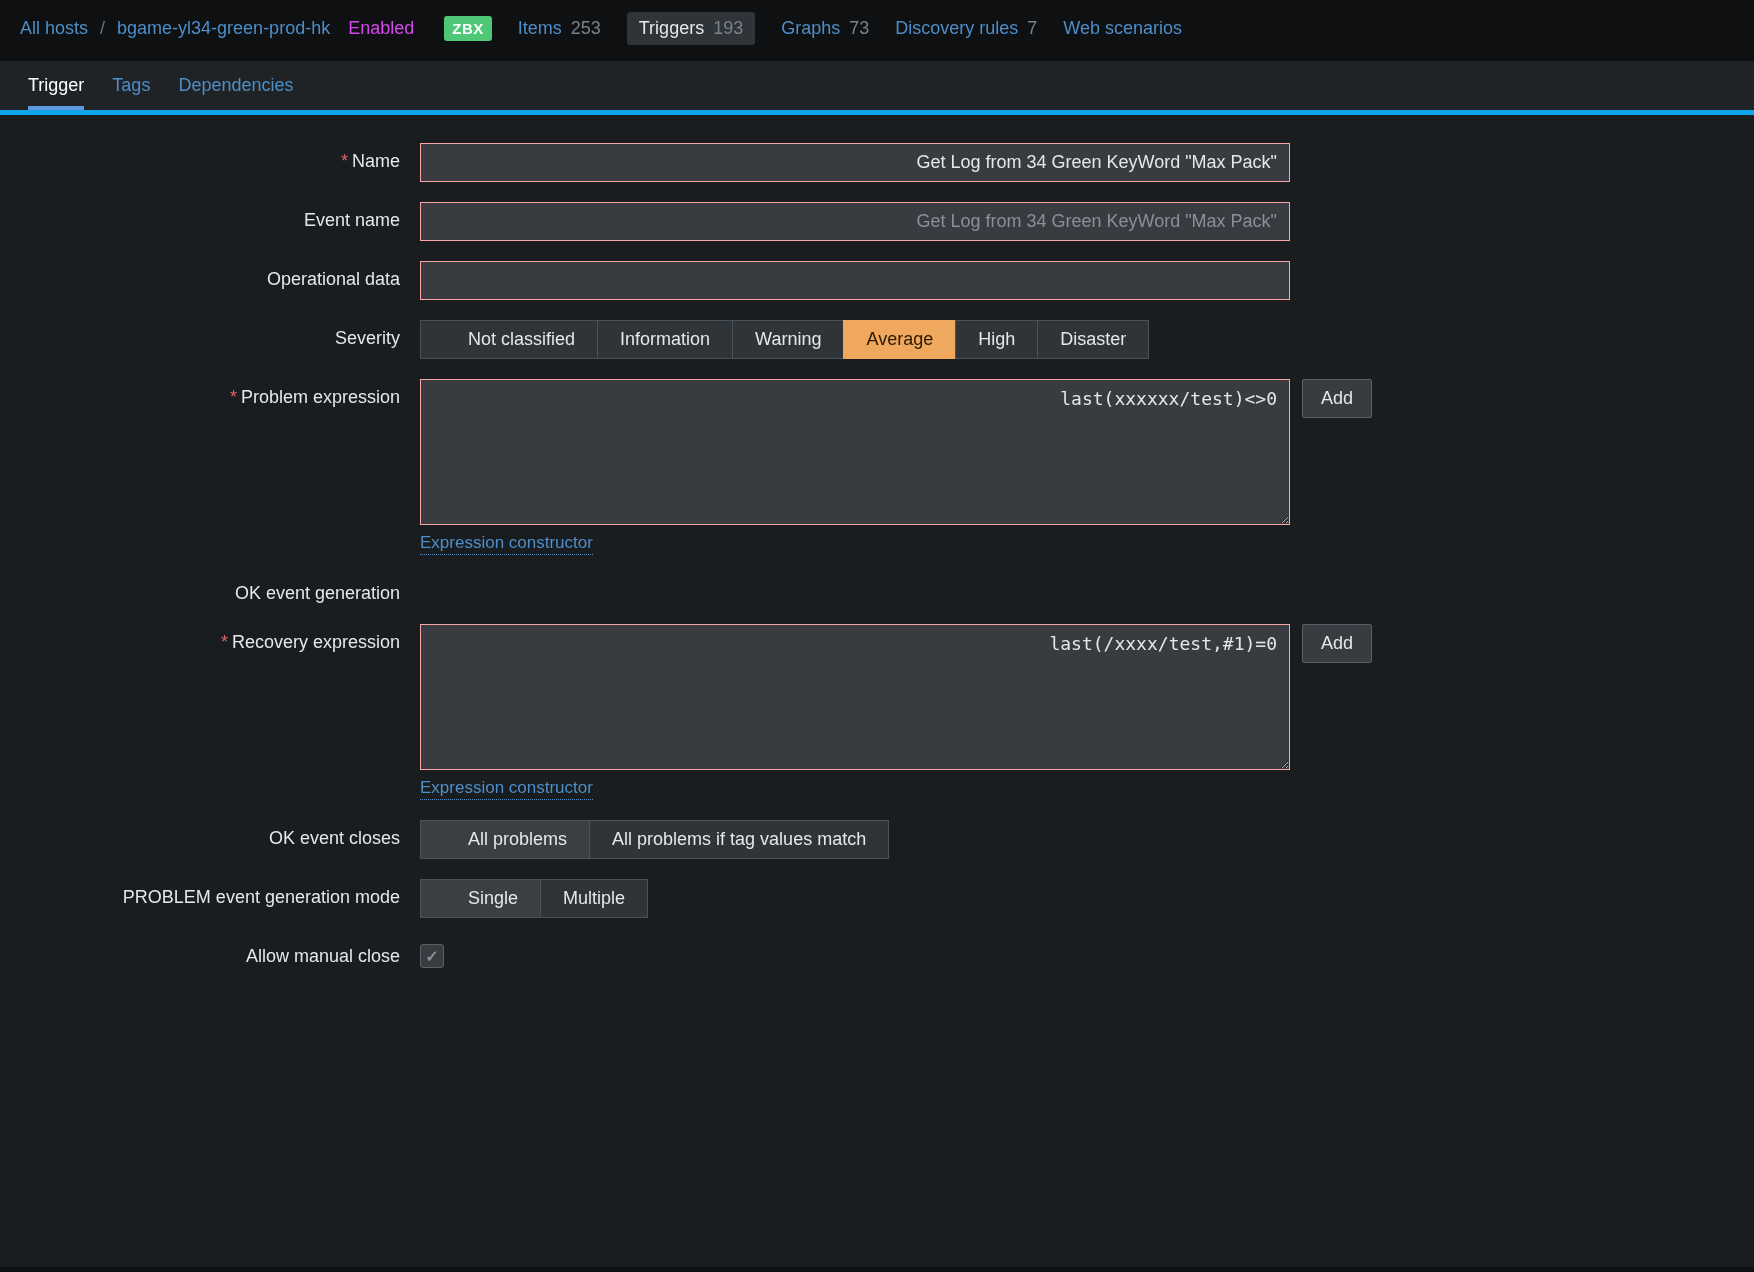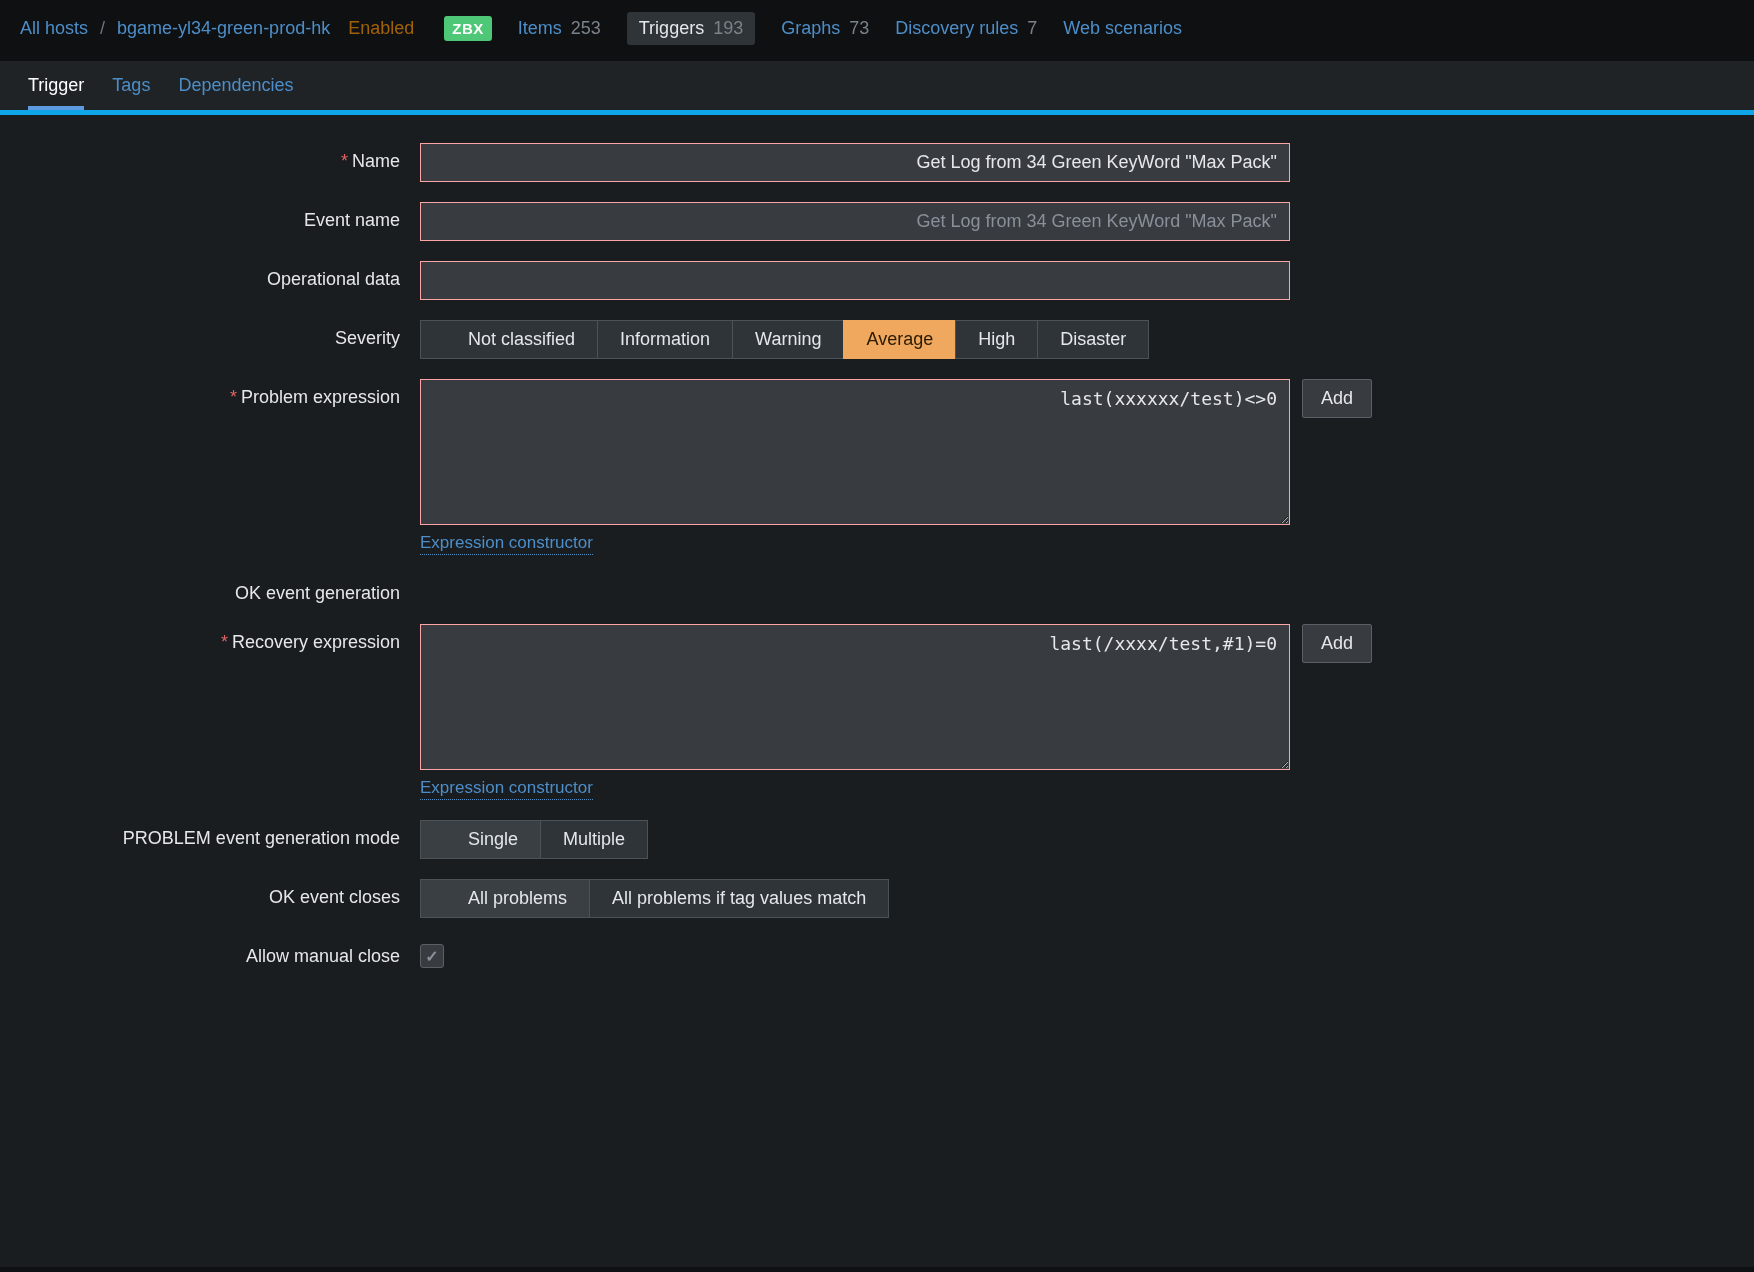--- a/index.html
+++ b/index.html
@@ -17,21 +17,21 @@
   
   .topbar {
     display: flex;
     align-items: center;
     padding: 12px 28px 16px 20px;
     gap: 8px;
     background: #0e1012;
     text-align: center;
   }
   .crumb-sep { color: #6b7280; margin: 0 4px; }
-  .enabled { color: #a16207; margin-left: 10px; }
+  .enabled { color: #d946ef; margin-left: 10px; }
   .zbx-badge {
     background: #4ec776;
     color: #fff;
     font-weight: 600;
     font-size: 15px;
     padding: 4px 8px;
     border-radius: 3px;
     margin-left: 22px;
     letter-spacing: 0.5px;
   }
@@ -274,39 +274,39 @@
     <div class="form-field">
       <div class="field-col">
         <textarea class="textarea" style="">last(/xxxx/test,#1)=0</textarea>
         <span class="constructor-link">Expression constructor</span>
       </div>
       <button class="btn">Add</button>
     </div>
   </div>
 
   <div class="form-row">
+    <div class="form-label">OK event closes</div>
+    <div class="form-field">
+      <div class="seg-group">
+        <button class="seg-btn selected-dark">All problems</button>
+        <button class="seg-btn">All problems if tag values match</button>
+      </div>
+    </div>
+  </div>
+
+  <div class="form-row">
     <div class="form-label">PROBLEM event generation mode</div>
     <div class="form-field">
       <div class="seg-group">
         <button class="seg-btn selected-dark">Single</button>
         <button class="seg-btn">Multiple</button>
       </div>
     </div>
   </div>
 
   <div class="form-row">
-    <div class="form-label">OK event closes</div>
-    <div class="form-field">
-      <div class="seg-group">
-        <button class="seg-btn selected-dark">All problems</button>
-        <button class="seg-btn">All problems if tag values match</button>
-      </div>
-    </div>
-  </div>
-
-  <div class="form-row">
     <div class="form-label">Allow manual close</div>
     <div class="form-field">
       <span class="checkbox checked"></span>
     </div>
   </div>
 
 </div>
 
 </body></html>

